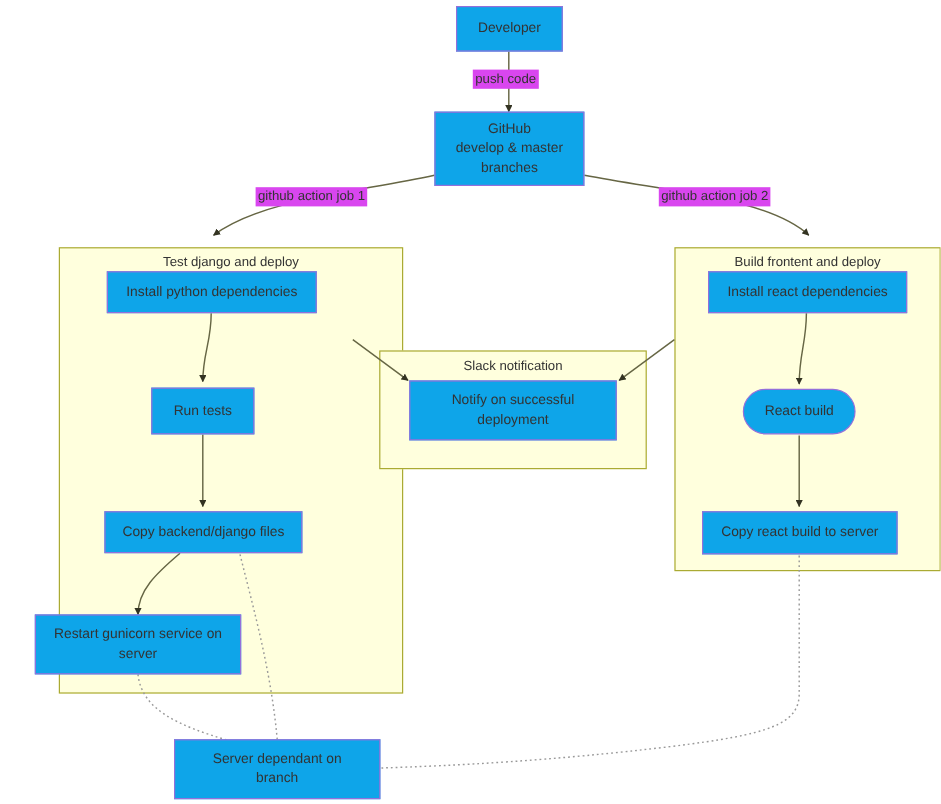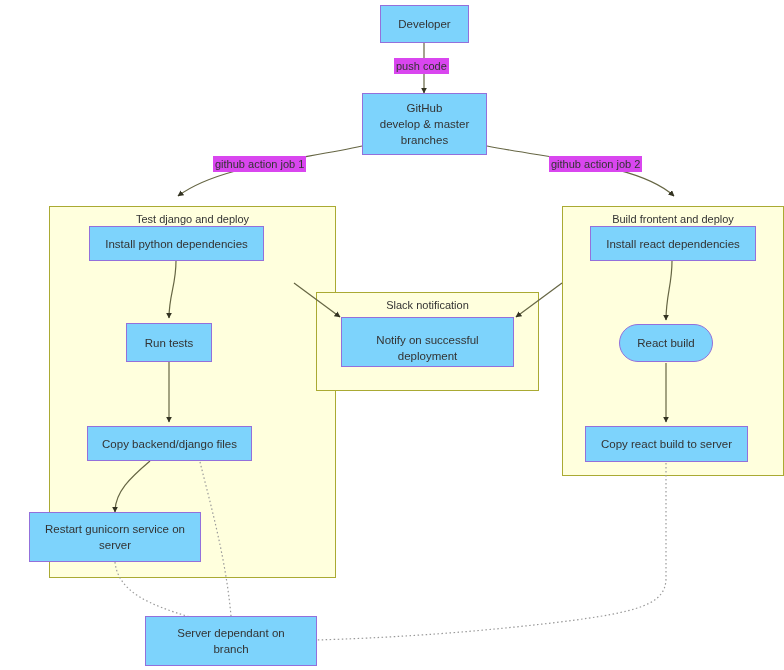--- a/index.html
+++ b/index.html
@@ -36,21 +36,21 @@
     top: 6px;
     left: 0;
     width: 100%;
     text-align: center;
     font-size: 11px;
     color: #333333;
     line-height: 13px;
   }
   .node {
     position: absolute;
-    background: #7dd3fc;
+    background: #0ea5e9;
     border: 1px solid #9370db;
     box-sizing: border-box;
     display: flex;
     align-items: center;
     justify-content: center;
     text-align: center;
     font-size: 11.5px;
     color: #333333;
     line-height: 16px;
     padding: 2px 6px;
@@ -137,21 +137,21 @@
 
   <div class="node" style="left:87px; top:426px; width:165px; height:35px;">
     <span>Copy backend/django files</span>
   </div>
 
   <div class="node" style="left:29px; top:512px; width:172px; height:50px; flex-direction:column;">
     <span>Restart gunicorn service on</span>
     <span>server</span>
   </div>
 
-  <div class="node" style="left:341px; top:317px; width:173px; height:50px; flex-direction:column;justify-content:flex-end;">
+  <div class="node" style="left:341px; top:317px; width:173px; height:50px; flex-direction:column;">
     <span>Notify on successful</span>
     <span>deployment</span>
   </div>
 
   <div class="node" style="left:590px; top:226px; width:166px; height:35px;">
     <span>Install react dependencies</span>
   </div>
 
   <div class="node" style="left:619px; top:324px; width:94px; height:38px;border-radius:19px;">
     <span>React build</span>

